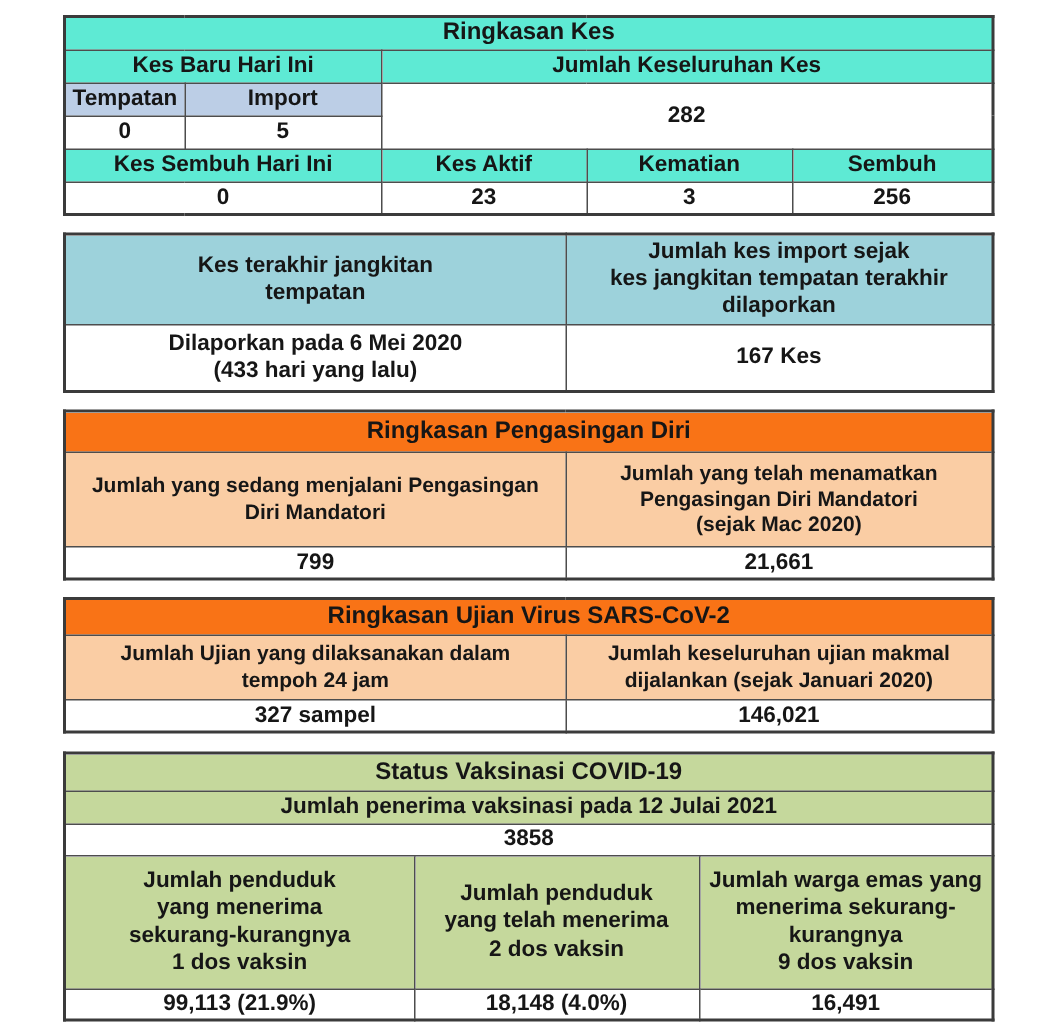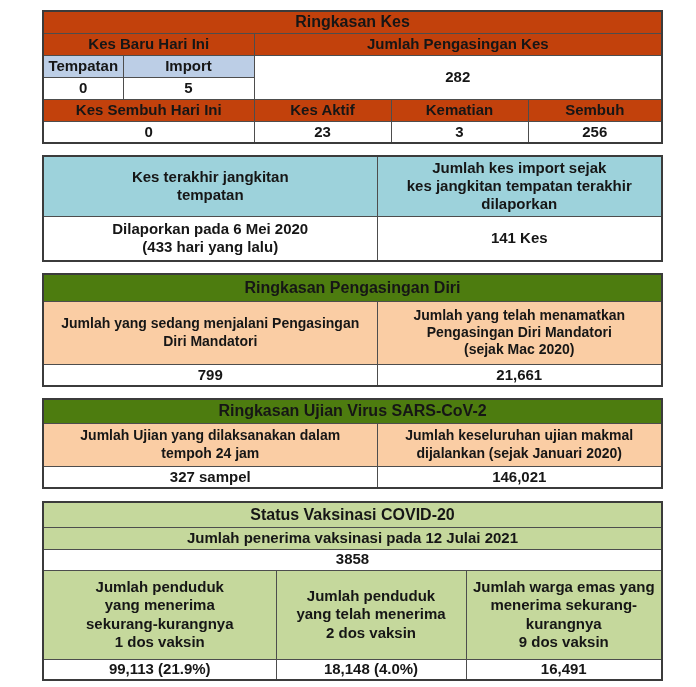--- a/index.html
+++ b/index.html
@@ -22,24 +22,24 @@
     text-align: center;
     vertical-align: middle;
     font-size: 15px;
     line-height: 1.22;
     padding: 0 2px;
     overflow: hidden;
   }
   .ml { white-space: pre-line; }
   .title { font-size: 16px; }
   .sub { font-size: 14px; }
-  .blue  { background: #c2410c; }
+  .blue  { background: #5eead4; }
   .blue-light { background: #bccee6; }
   .cyan  { background: #9dd2db; }
-  .orange { background: #4d7c0f; }
+  .orange { background: #f97316; }
   .orange-light { background: #facda4; }
   .green { background: #c5d89c; }
   .white { background: #ffffff; }
   .gap11 { margin-bottom: 11px; }
   .gap8  { margin-bottom: 12px; }
   .s1 tr { height: 22px; }
   .s2 tr:nth-child(1) { height: 60px; padding-left: 28px; }
   .s2 tr:nth-child(2) { height: 45px; }
   .s3 tr:nth-child(1) { height: 27px; }
   .s3 tr:nth-child(2) { height: 63px; }
@@ -65,21 +65,21 @@
         <col style="width:137px">
         <col style="width:137px">
         <col style="width:134px">
       </colgroup>
     <tbody>
         <tr>
       <td colspan="5" class="blue title">Ringkasan Kes</td>
     </tr>
     <tr>
       <td colspan="2" class="blue">Kes Baru Hari Ini</td>
-      <td colspan="3" class="blue">Jumlah Pengasingan Kes</td>
+      <td colspan="3" class="blue">Jumlah Keseluruhan Kes</td>
     </tr>
     <tr>
       <td class="blue-light">Tempatan</td>
       <td class="blue-light">Import</td>
       <td colspan="3" rowspan="2" class="white">282</td>
     </tr>
     <tr>
       <td class="white">0</td>
       <td class="white">5</td>
     </tr>
@@ -107,21 +107,21 @@
         <tr>
       <td class="cyan ml">Kes terakhir jangkitan
 tempatan</td>
       <td class="cyan ml">Jumlah kes import sejak
 kes jangkitan tempatan terakhir
 dilaporkan</td>
     </tr>
     <tr>
       <td class="white ml">Dilaporkan pada 6 Mei 2020
 (433 hari yang lalu)</td>
-      <td class="white">141 Kes</td>
+      <td class="white">167 Kes</td>
     </tr>
   </tbody>
     </table>
 
   <table class="s3 gap11">
     <colgroup>
         <col style="width:334px">
         <col style="width:285px">
       </colgroup>
     <tbody>
@@ -165,21 +165,21 @@
     </table>
 
   <table class="s5">
     <colgroup>
         <col style="width:233px">
         <col style="width:190px">
         <col style="width:196px">
       </colgroup>
     <tbody>
         <tr>
-      <td colspan="3" class="green title">Status Vaksinasi COVID-20</td>
+      <td colspan="3" class="green title">Status Vaksinasi COVID-19</td>
     </tr>
     <tr>
       <td colspan="3" class="green">Jumlah penerima vaksinasi pada 12 Julai 2021</td>
     </tr>
     <tr>
       <td colspan="3" class="white">3858</td>
     </tr>
     <tr>
       <td class="green ml">Jumlah penduduk
 yang menerima

